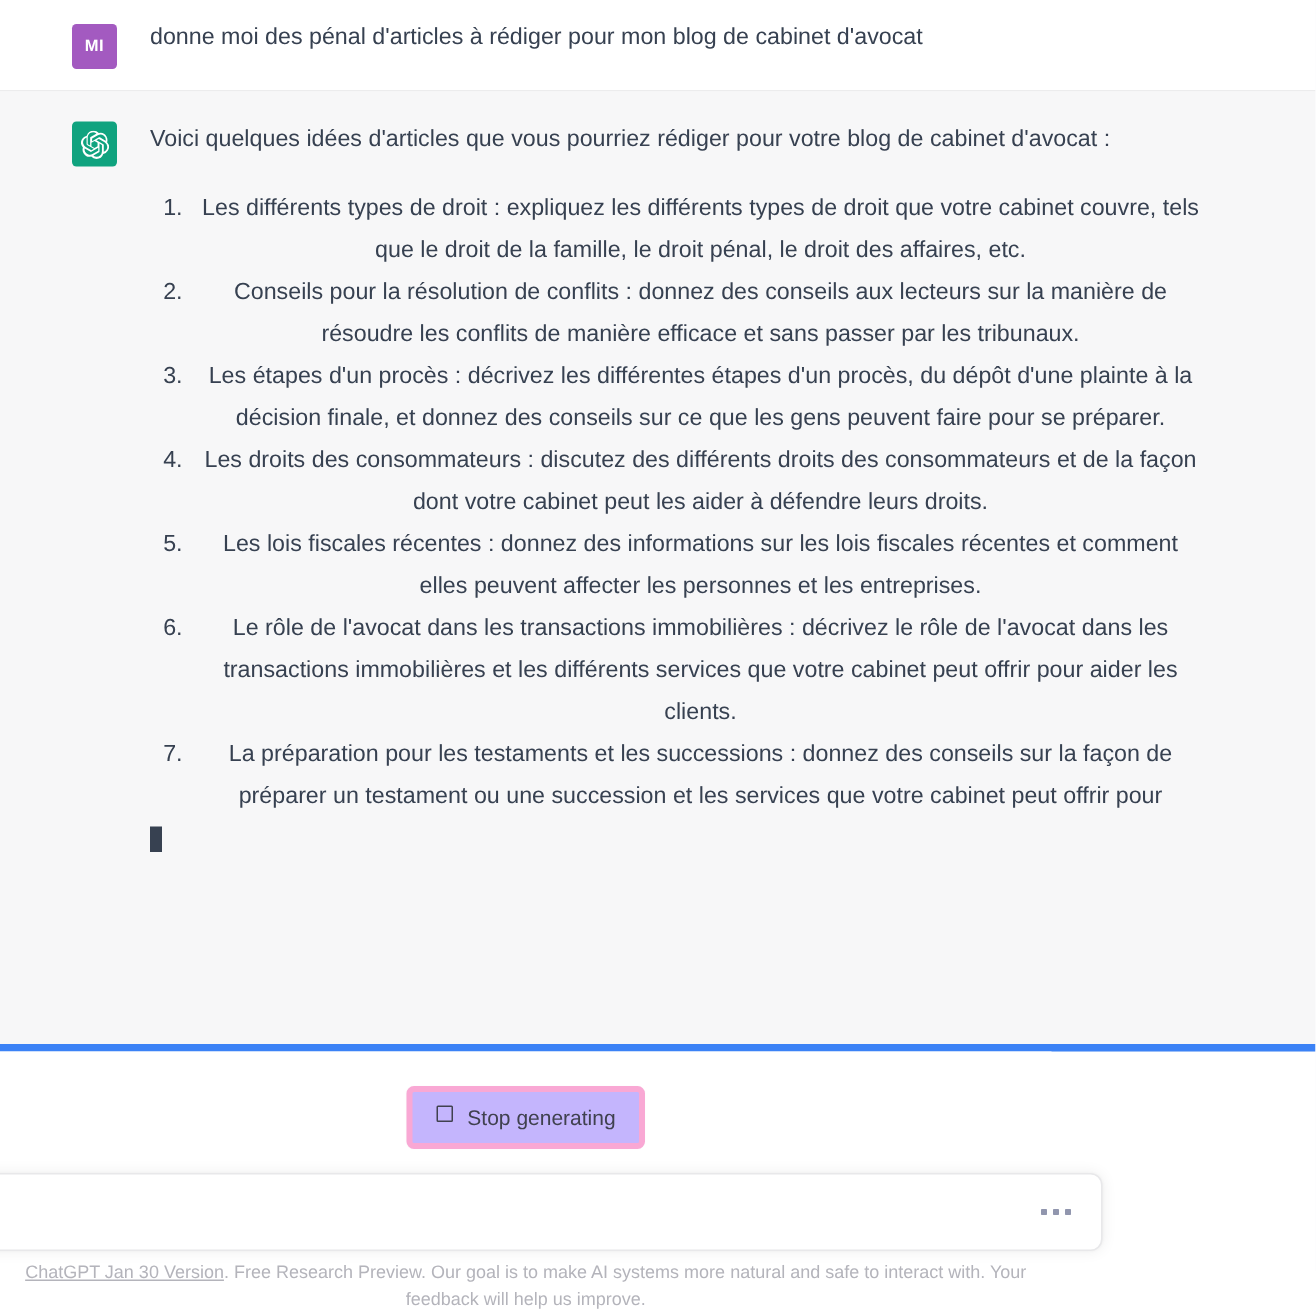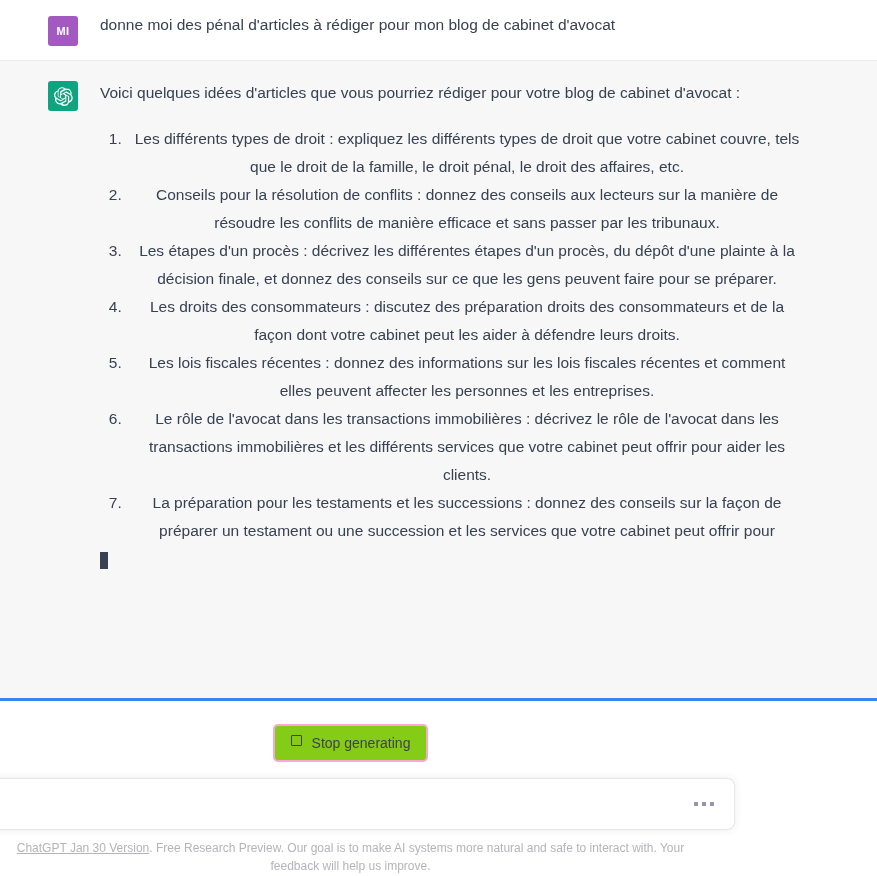--- a/index.html
+++ b/index.html
@@ -29,21 +29,21 @@
     padding: 18px 0 18px 0;
   }
   .msg-user {
     background: #ffffff;
     border-bottom: 1px solid #ececed;
     padding-top: 14px;
     padding-bottom: 14px;
   }
   .msg-assistant {
     background: #f7f7f8;
-    border-bottom: 3px solid #3b82f6;
+    border-bottom: 5px solid #3b82f6;
     padding-top: 18px;
     padding-bottom: 22px;
     min-height: 640px;
   }
   .msg-inner {
     display: flex;
     width: 100%;
     padding-left: 48px;
     padding-right: 40px;
   }
@@ -107,22 +107,22 @@
     flex-direction: column;
     align-items: center;
   }
   .stop-wrap {
     margin-top: 23px;
   }
   .stop-btn {
     display: inline-flex;
     align-items: flex-start;
     gap: 10px;
-    background: #84cc16;
-    border: 2px solid #f9a8d4;
+    background: #c4b5fd;
+    border: 4px solid #f9a8d4;
     border-radius: 5px;
     color: #40414f;
     font-size: 14px;
     font-family: "Liberation Sans", sans-serif;
     padding: 9px 16px;
     cursor: pointer;
     box-shadow: 0 0 1px rgba(0,0,0,.03);
   }
   .stop-square {
     width: 11px; height: 11px;
@@ -205,21 +205,21 @@
               <path d="M37.53 16.81a10.1 10.1 0 0 0-.87-8.3 10.23 10.23 0 0 0-11.01-4.9A10.12 10.12 0 0 0 18.01.36a10.23 10.23 0 0 0-9.75 7.08 10.12 10.12 0 0 0-6.77 4.9 10.23 10.23 0 0 0 1.26 11.99 10.1 10.1 0 0 0 .87 8.3 10.23 10.23 0 0 0 11.02 4.9 10.1 10.1 0 0 0 7.63 3.4 10.23 10.23 0 0 0 9.76-7.08 10.12 10.12 0 0 0 6.76-4.9 10.23 10.23 0 0 0-1.26-11.99zM22.5 37.9a7.6 7.6 0 0 1-4.87-1.76l.24-.14 8.09-4.67a1.32 1.32 0 0 0 .66-1.15V18.78l3.42 1.98a.12.12 0 0 1 .06.09v9.44a7.63 7.63 0 0 1-7.6 7.6zM6.15 30.92a7.6 7.6 0 0 1-.9-5.1l.24.14 8.1 4.67a1.32 1.32 0 0 0 1.32 0l9.88-5.7v3.95a.13.13 0 0 1-.05.1l-8.19 4.72a7.63 7.63 0 0 1-10.4-2.78zM4.02 13.3a7.6 7.6 0 0 1 3.98-3.34v9.6a1.32 1.32 0 0 0 .65 1.15l9.85 5.68-3.42 1.98a.12.12 0 0 1-.11 0l-8.18-4.72a7.63 7.63 0 0 1-2.77-10.35zm28.1 6.54-9.88-5.72 3.42-1.97a.12.12 0 0 1 .12 0l8.18 4.72a7.61 7.61 0 0 1-1.17 13.73v-9.6a1.32 1.32 0 0 0-.67-1.16zm3.4-5.12-.24-.15-8.08-4.7a1.32 1.32 0 0 0-1.33 0l-9.87 5.7v-3.95a.12.12 0 0 1 .05-.1l8.18-4.72a7.62 7.62 0 0 1 11.3 7.92zM13.15 21.72l-3.42-1.97a.13.13 0 0 1-.07-.1v-9.43a7.62 7.62 0 0 1 12.5-5.85l-.24.14-8.1 4.67a1.32 1.32 0 0 0-.66 1.15l-.01 11.39zm1.86-4 4.4-2.54 4.4 2.54v5.08l-4.4 2.54-4.4-2.54v-5.08z"></path>
             </svg>
           </span>
         </div>
         <div class="msg-body">
           <p>Voici quelques idées d'articles que vous pourriez rédiger pour votre blog de cabinet d'avocat :</p>
           <ol class="idea-list">
             <li>Les différents types de droit : expliquez les différents types de droit que votre cabinet couvre, tels que le droit de la famille, le droit pénal, le droit des affaires, etc.</li>
             <li>Conseils pour la résolution de conflits : donnez des conseils aux lecteurs sur la manière de résoudre les conflits de manière efficace et sans passer par les tribunaux.</li>
             <li>Les étapes d'un procès : décrivez les différentes étapes d'un procès, du dépôt d'une plainte à la décision finale, et donnez des conseils sur ce que les gens peuvent faire pour se préparer.</li>
-            <li>Les droits des consommateurs : discutez des préparation droits des consommateurs et de la façon dont votre cabinet peut les aider à défendre leurs droits.</li>
+            <li>Les droits des consommateurs : discutez des différents droits des consommateurs et de la façon dont votre cabinet peut les aider à défendre leurs droits.</li>
             <li>Les lois fiscales récentes : donnez des informations sur les lois fiscales récentes et comment elles peuvent affecter les personnes et les entreprises.</li>
             <li>Le rôle de l'avocat dans les transactions immobilières : décrivez le rôle de l'avocat dans les transactions immobilières et les différents services que votre cabinet peut offrir pour aider les clients.</li>
             <li>La préparation pour les testaments et les successions : donnez des conseils sur la façon de préparer un testament ou une succession et les services que votre cabinet peut offrir pour</li>
           </ol>
           <div class="cursor-line">
             <span class="cursor-block"></span>
           </div>
         </div>
       </div>
     </div>

